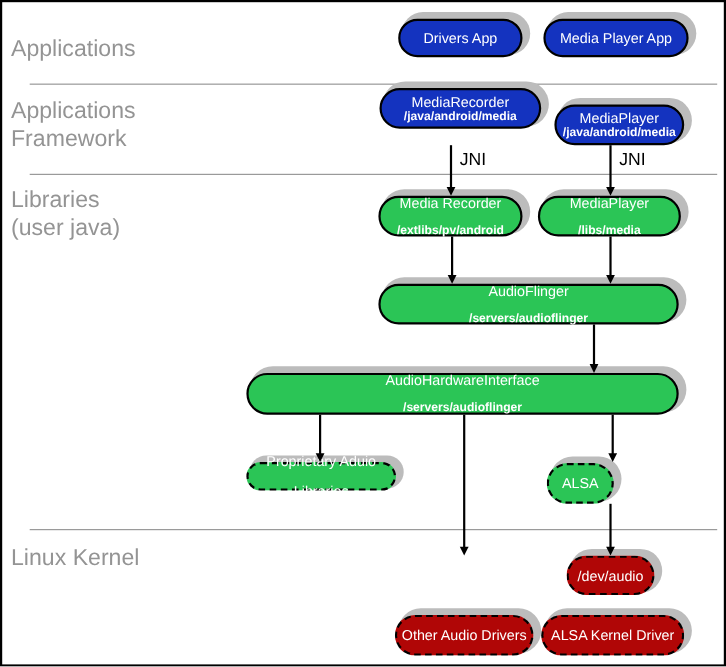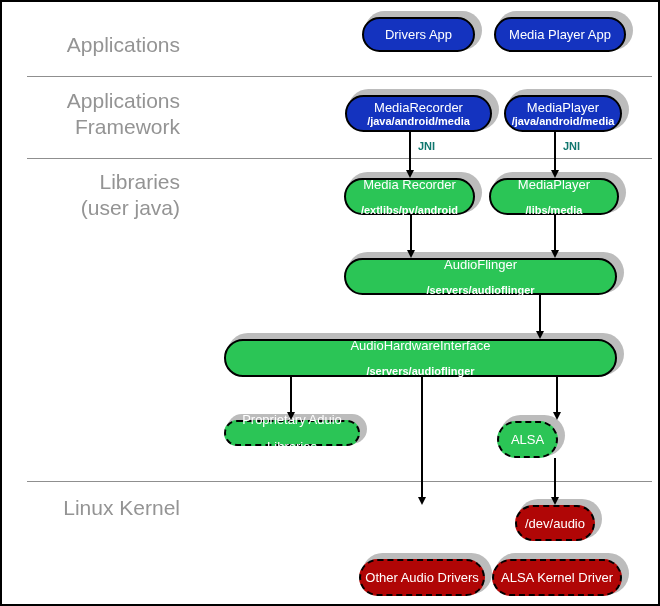--- a/index.html
+++ b/index.html
@@ -1,21 +1,21 @@
 <!DOCTYPE html>
 <html style="--app-blue: #1433bf; --lib-green: #2bc556; --kernel-red: #b00606; --node-text: #ffffff; --shadow-gray: #bcbcbc; --label-gray: #949494; --divider-gray: #8f8f8f;"><head>
 <meta charset="utf-8">
 <style>
   html,body{margin:0;padding:0;background:#fff;}
   body{font-family:"Liberation Sans","DejaVu Sans",sans-serif;}
   .stage{position:relative;width:660px;height:606px;box-sizing:border-box;
          border:2px solid #000;background:#fff;overflow:hidden;}
 
   
-  .layer-label{position:absolute;left:8px;width:170px;text-align:right;
+  .layer-label{position:absolute;left:8px;width:170px;text-align:left;
                color:var(--label-gray,#949494);font-size:21px;line-height:26px;}
 
   
   .divider{position:absolute;left:25px;width:625px;height:1px;
            background:var(--divider-gray,#8f8f8f);}
 
   
   .node{position:absolute;box-sizing:border-box;z-index:2;
         border:2px solid #000;border-radius:19px;
         display:flex;flex-direction:column;align-items:center;justify-content:center;
@@ -27,21 +27,21 @@
   .red{background:var(--kernel-red,#b00606);}
   .dashed{border-style:dashed;}
 
   
   .edge{position:absolute;width:0;z-index:3;}
   .edge .line{position:absolute;left:-0.75px;top:0;width:1.5px;height:calc(100% - 7px);
               background:#000;}
   .edge .head{position:absolute;left:-4.5px;bottom:0;width:0;height:0;
               border-left:4.5px solid transparent;border-right:4.5px solid transparent;
               border-top:8px solid #000;}
-  .jni{position:absolute;z-index:3;color:#0f766e;font-size:11px;font-weight:700;line-height:16px;}
+  .jni{position:absolute;z-index:3;color:#000000;font-size:16px;font-weight:400;line-height:16px;}
 </style>
 </head>
 <body>
 
 <div class="stage">
 
   <div class="divider" style="top:74px"></div>
   <div class="divider" style="top:156px"></div>
   <div class="divider" style="top:479px"></div>
 
@@ -60,21 +60,21 @@
     <div>Linux Kernel</div>
   </div>
 
   <div class="node blue" style="left:360px;top:15px;width:113px;height:35px">
     <span class="t">Drivers App</span>
   </div>
   <div class="node blue" style="left:492px;top:15px;width:132px;height:35px">
     <span class="t">Media Player App</span>
   </div>
 
-  <div class="node blue" style="left:343px;top:93px;width:147px;height:37px">
+  <div class="node blue" style="left:343px;top:78px;width:147px;height:37px">
     <span class="t">MediaRecorder</span>
     <span class="s">/java/android/media</span>
   </div>
   <div class="node blue" style="left:502px;top:93px;width:118px;height:37px">
     <span class="t">MediaPlayer</span>
     <span class="s">/java/android/media</span>
   </div>
 
   <div class="node green" style="left:342px;top:176px;width:131px;height:37px">
     <span class="t">Media Recorder</span>

